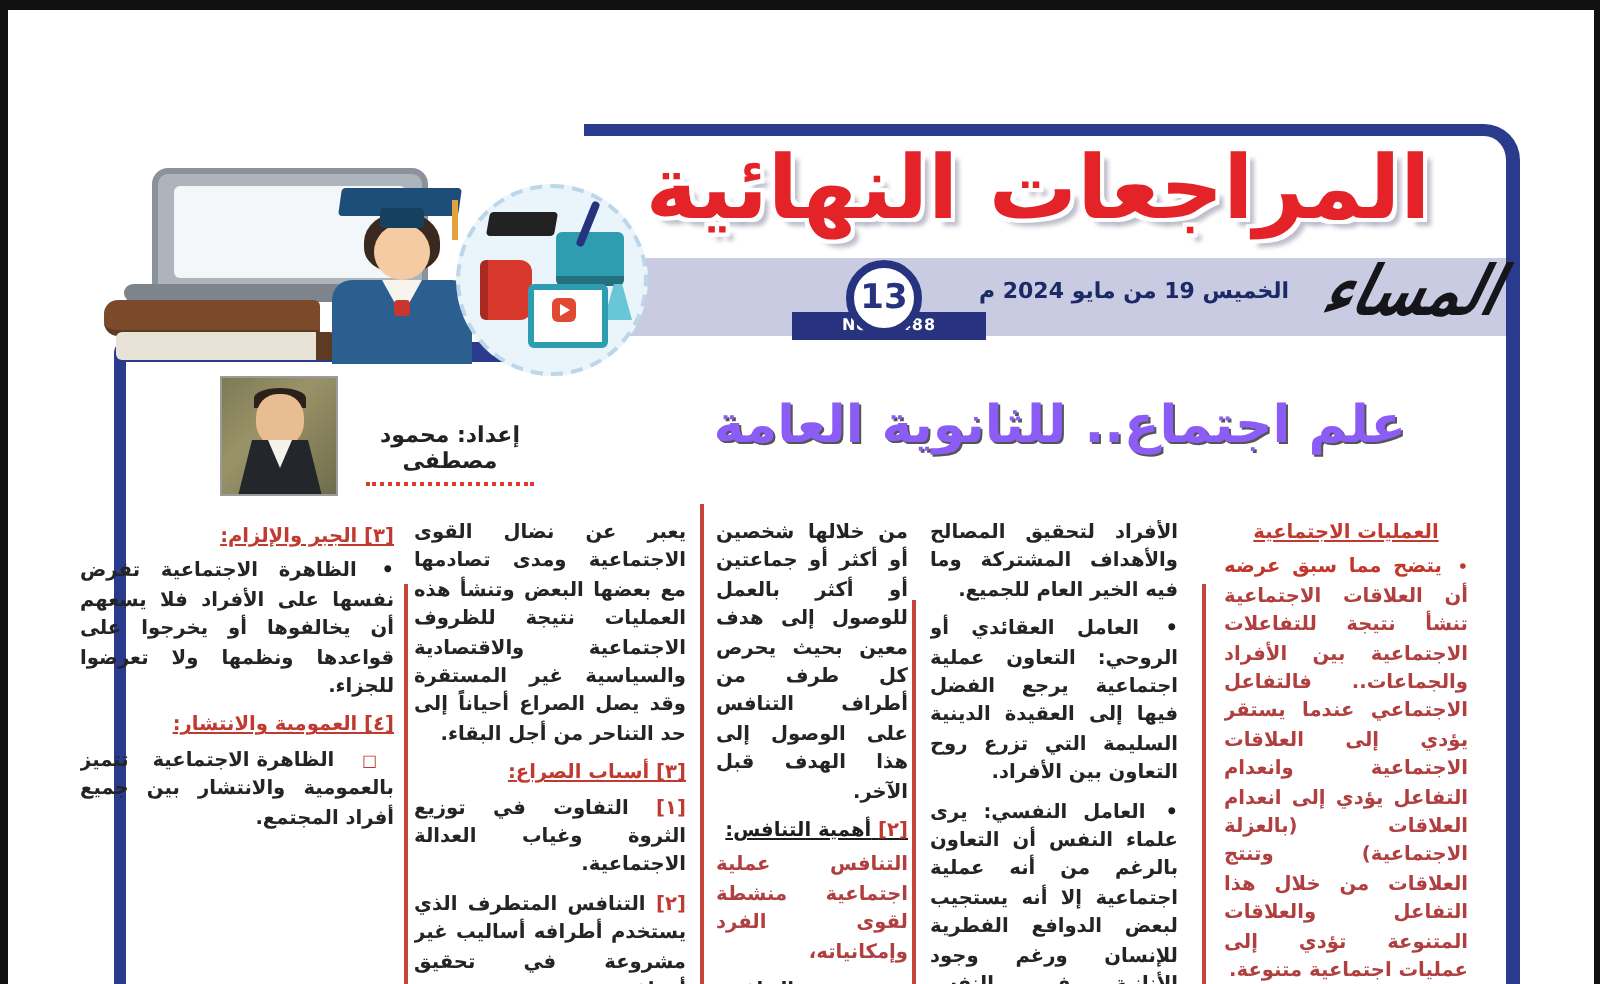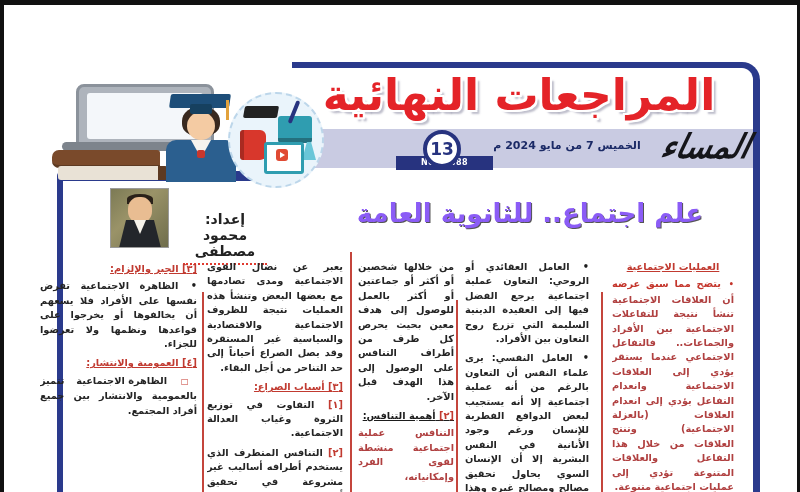--- a/index.html
+++ b/index.html
@@ -94,21 +94,21 @@
   #author-photo .suit{position:absolute;left:4px;top:31px;width:50px;height:28px;background:#23262b;clip-path:polygon(8% 100%,22% 0,78% 0,92% 100%);}
   #author-photo .shirt{position:absolute;left:23px;top:31px;width:12px;height:14px;background:#f5f2ea;clip-path:polygon(0 0,100% 0,50% 100%);}
   #article-title{
     position:absolute;left:263px;top:187px;width:440px;height:56px;z-index:6;
     direction:rtl;text-align:right;font-size:26px;font-weight:900;color:#8b5cf6;
     line-height:52px;letter-spacing:-1px;
     text-shadow:1px 1px 0 #555;
   }
   #byline{
     position:absolute;left:183px;top:211px;width:84px;z-index:6;
-    direction:rtl;text-align:center;font-size:14px;font-weight:bold;color:#222;
+    direction:rtl;text-align:center;font-size:11px;font-weight:bold;color:#222;
     padding-bottom:4px;border-bottom:2px dotted #e03a2f;
   }
 
   
   .col{
     position:absolute;top:260px;bottom:0;overflow:hidden;z-index:6;
     direction:rtl;text-align:justify;text-align-last:right;
     font-size:9.8px;line-height:14.4px;font-weight:bold;color:#242424;
   }
   .col p{margin:0 0 5px 0;}
@@ -140,21 +140,21 @@
 <div class="edge" id="edge-right"></div>
 
 <div id="frame-topright"></div>
 <div id="frame-right"></div>
 <div id="frame-left"></div>
 <div id="frame-bar"></div>
 
 <div id="masthead-title">المراجعات النهائية</div>
 <div id="info-bar"></div>
 <div id="paper-logo">المساء</div>
-<div id="issue-date">الخميس 7 من مايو 2024 م</div>
+<div id="issue-date">الخميس 19 من مايو 2024 م</div>
 <div id="page-badge">13</div>
 <div id="issue-no">No.24488</div>
 
 <div class="illu" id="laptop">
     <div class="scr"></div>
   </div>
 <div class="illu" id="laptop-base"></div>
 <div class="illu" id="books">
     <div class="b1"></div>
     <div class="b2"></div>
@@ -194,20 +194,21 @@
 <div class="sep" id="sep3"></div>
 <div class="sep" id="sep4"></div>
 
 <div class="col" id="col1">
   <div class="hdr">العمليات الاجتماعية</div>
   <p><span class="mark-red">•</span> <span class="lead-red">يتضح مما سبق عرضه</span> <span>أن العلاقات الاجتماعية تنشأ نتيجة للتفاعلات الاجتماعية بين الأفراد والجماعات.. فالتفاعل الاجتماعي عندما يستقر يؤدي إلى العلاقات الاجتماعية وانعدام التفاعل يؤدي إلى انعدام العلاقات (بالعزلة الاجتماعية) وتنتج العلاقات من خلال هذا التفاعل والعلاقات المتنوعة تؤدي إلى عمليات اجتماعية متنوعة.</span></p>
 
 </div>
 
 <div class="col" id="col2">
+  <p>الأفراد لتحقيق المصالح والأهداف المشتركة وما فيه الخير العام للجميع.</p>
   <p><span class="mark">•</span> <b>العامل العقائدي أو الروحي:</b> <span>التعاون عملية اجتماعية يرجع الفضل فيها إلى العقيدة الدينية السليمة التي تزرع روح التعاون بين الأفراد.</span></p>
   <p><span class="mark">•</span> <b>العامل النفسي:</b> <span>يرى علماء النفس أن التعاون بالرغم من أنه عملية اجتماعية إلا أنه يستجيب لبعض الدوافع الفطرية للإنسان ورغم وجود الأنانية في النفس البشرية إلا أن الإنسان السوي يحاول تحقيق مصالح ومصالح غيره وهذا يؤدي إلى تعاونه مع الآخرين.</span></p>
 </div>
 
 <div class="col" id="col3">
   <p>من خلالها شخصين أو أكثر أو جماعتين أو أكثر بالعمل للوصول إلى هدف معين بحيث يحرص كل طرف من أطراف التنافس على الوصول إلى هذا الهدف قبل الآخر.</p>
   <div class="hdr-k"><span class="num">[٢]</span> <span>أهمية التنافس:</span></div>
   <p class="red">التنافس عملية اجتماعية منشطة لقوى الفرد وإمكانياته،</p>
   <p>يعتبر التنافس عملية اجتماعية منشطة لقوى وإمكانيات الفرد مادام هذا التنافس في الحدود المعقولة، أما إذا خرج عن حدود انقلب إلى صراع هدام.</p>
 

